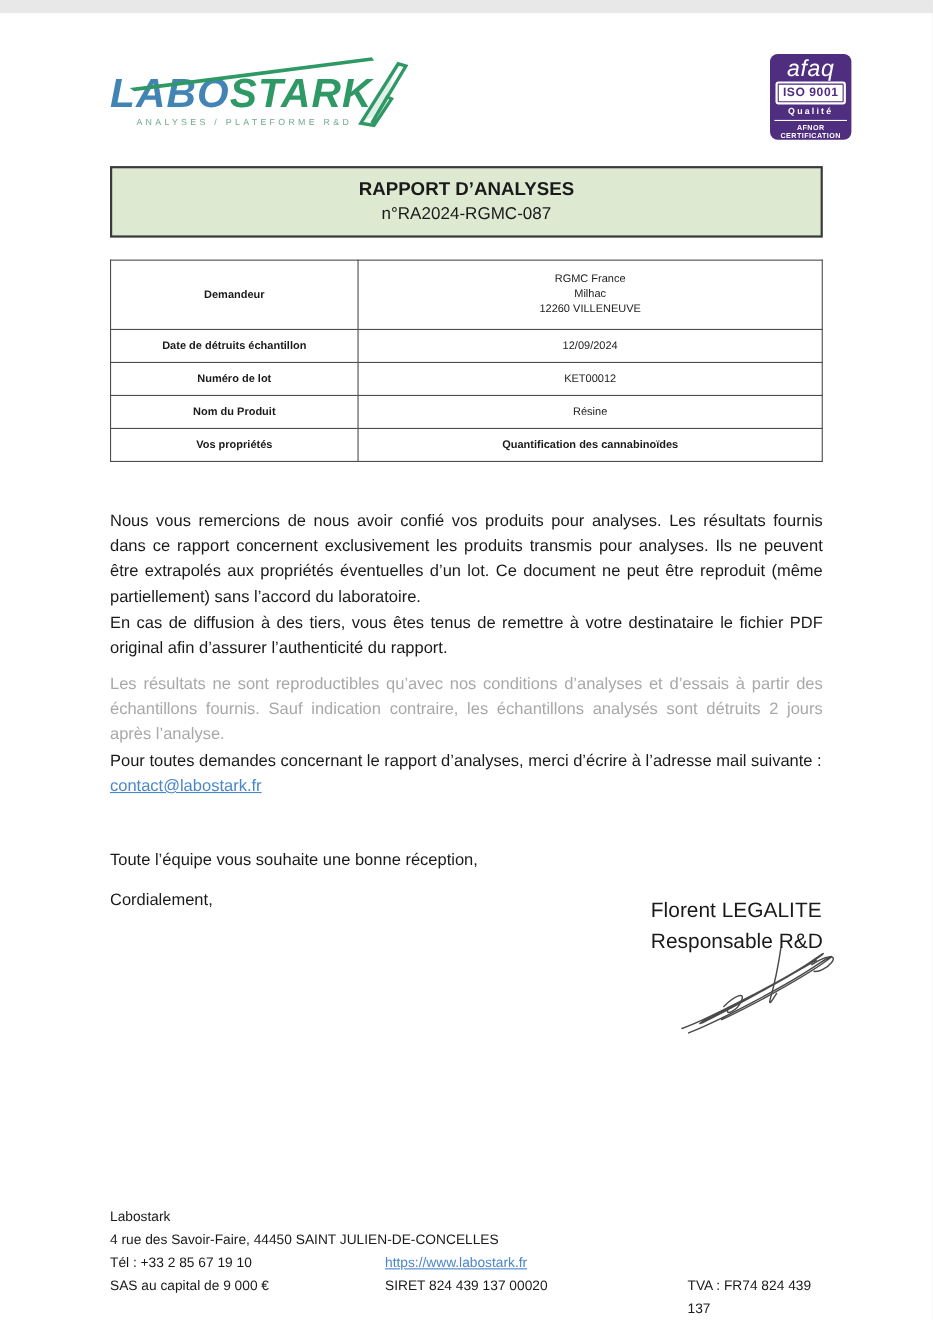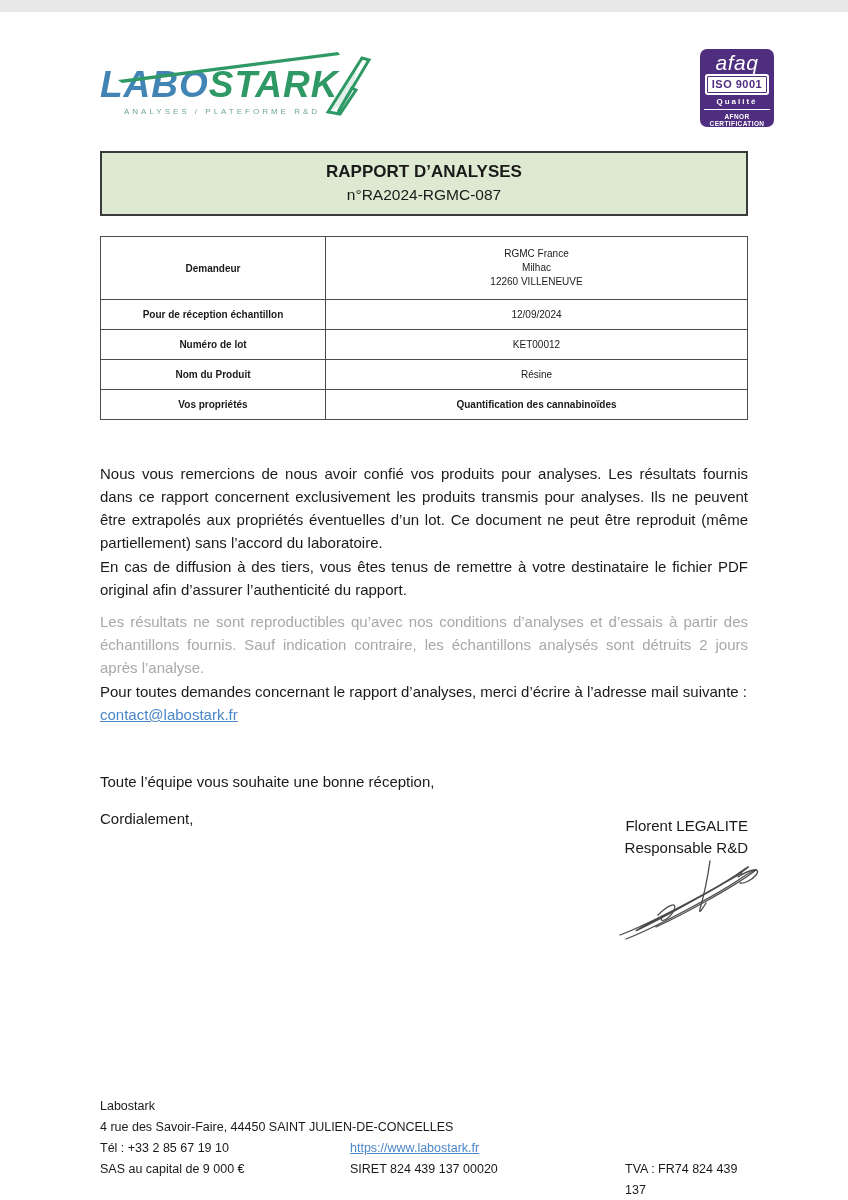--- a/index.html
+++ b/index.html
@@ -49,21 +49,21 @@
   .info-table tr.tall td{height:54px;}
   .info-table tr.short td{height:21px;}
   .pre{white-space:pre-line;line-height:1.4;}
   .bold-val{font-weight:bold;}
   
   .para{position:absolute;left:100px;width:648px;font-size:15px;line-height:1.53;text-align:justify;}
   .para.gray{color:#a8a8a8;}
   .para.left{text-align:left;}
   .email-link{color:#4a86c8;text-decoration:underline;cursor:pointer;}
   
-  .sig-block{position:absolute;right:100px;top:803px;text-align:right;font-size:15px;line-height:1.45;}
+  .sig-block{position:absolute;right:100px;top:803px;font-size:19px;line-height:1.45;}
   .squiggle{position:absolute;left:612px;top:843px;width:158px;height:90px;}
   
   .footer{position:absolute;left:100px;top:1084px;width:648px;font-size:12.5px;line-height:21px;}
   .footer-grid{display:grid;grid-template-columns:250px 275px 1fr;}
   .site-link{color:#4a86c8;text-decoration:underline;cursor:pointer;}
 </style>
 </head>
 <body>
 
 <div class="page">
@@ -92,21 +92,21 @@
 
   <table class="info-table">
     <tbody>
       <tr class="tall">
         <td class="lbl">Demandeur</td>
         <td class="pre">RGMC France
 Milhac
 12260 VILLENEUVE</td>
       </tr>
       <tr class="short">
-        <td class="lbl">Pour de réception échantillon</td>
+        <td class="lbl">Date de détruits échantillon</td>
         <td>12/09/2024</td>
       </tr>
       <tr class="short">
         <td class="lbl">Numéro de lot</td>
         <td>KET00012</td>
       </tr>
       <tr class="short">
         <td class="lbl">Nom du Produit</td>
         <td>Résine</td>
       </tr>

